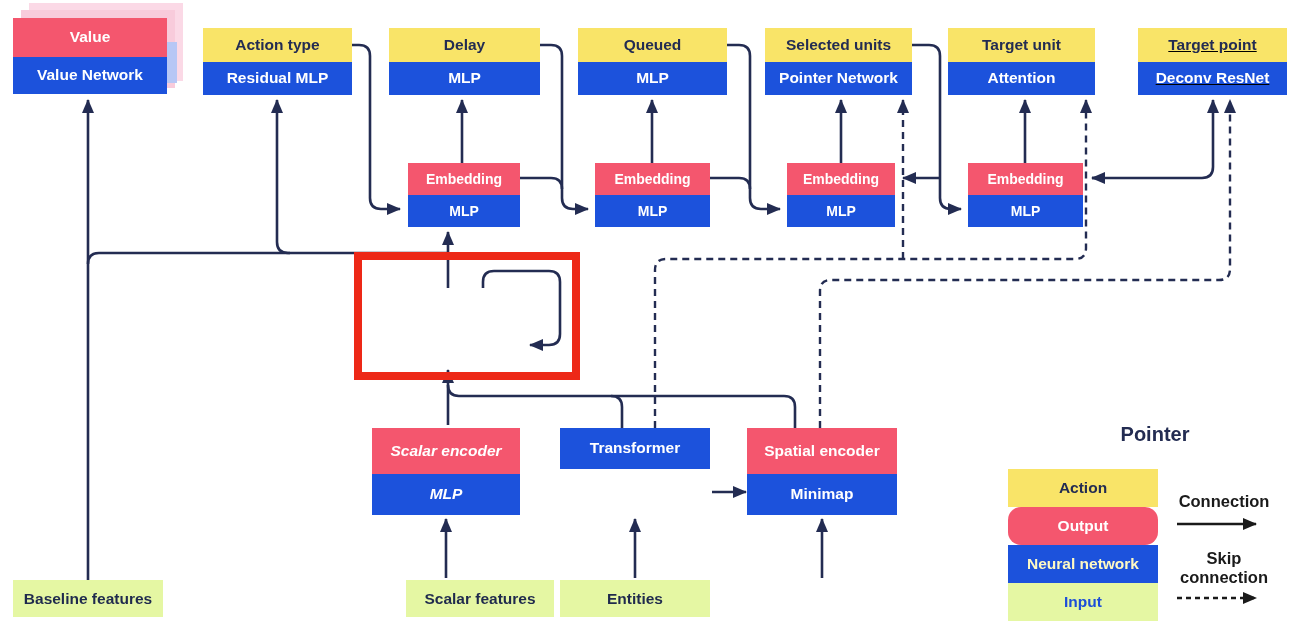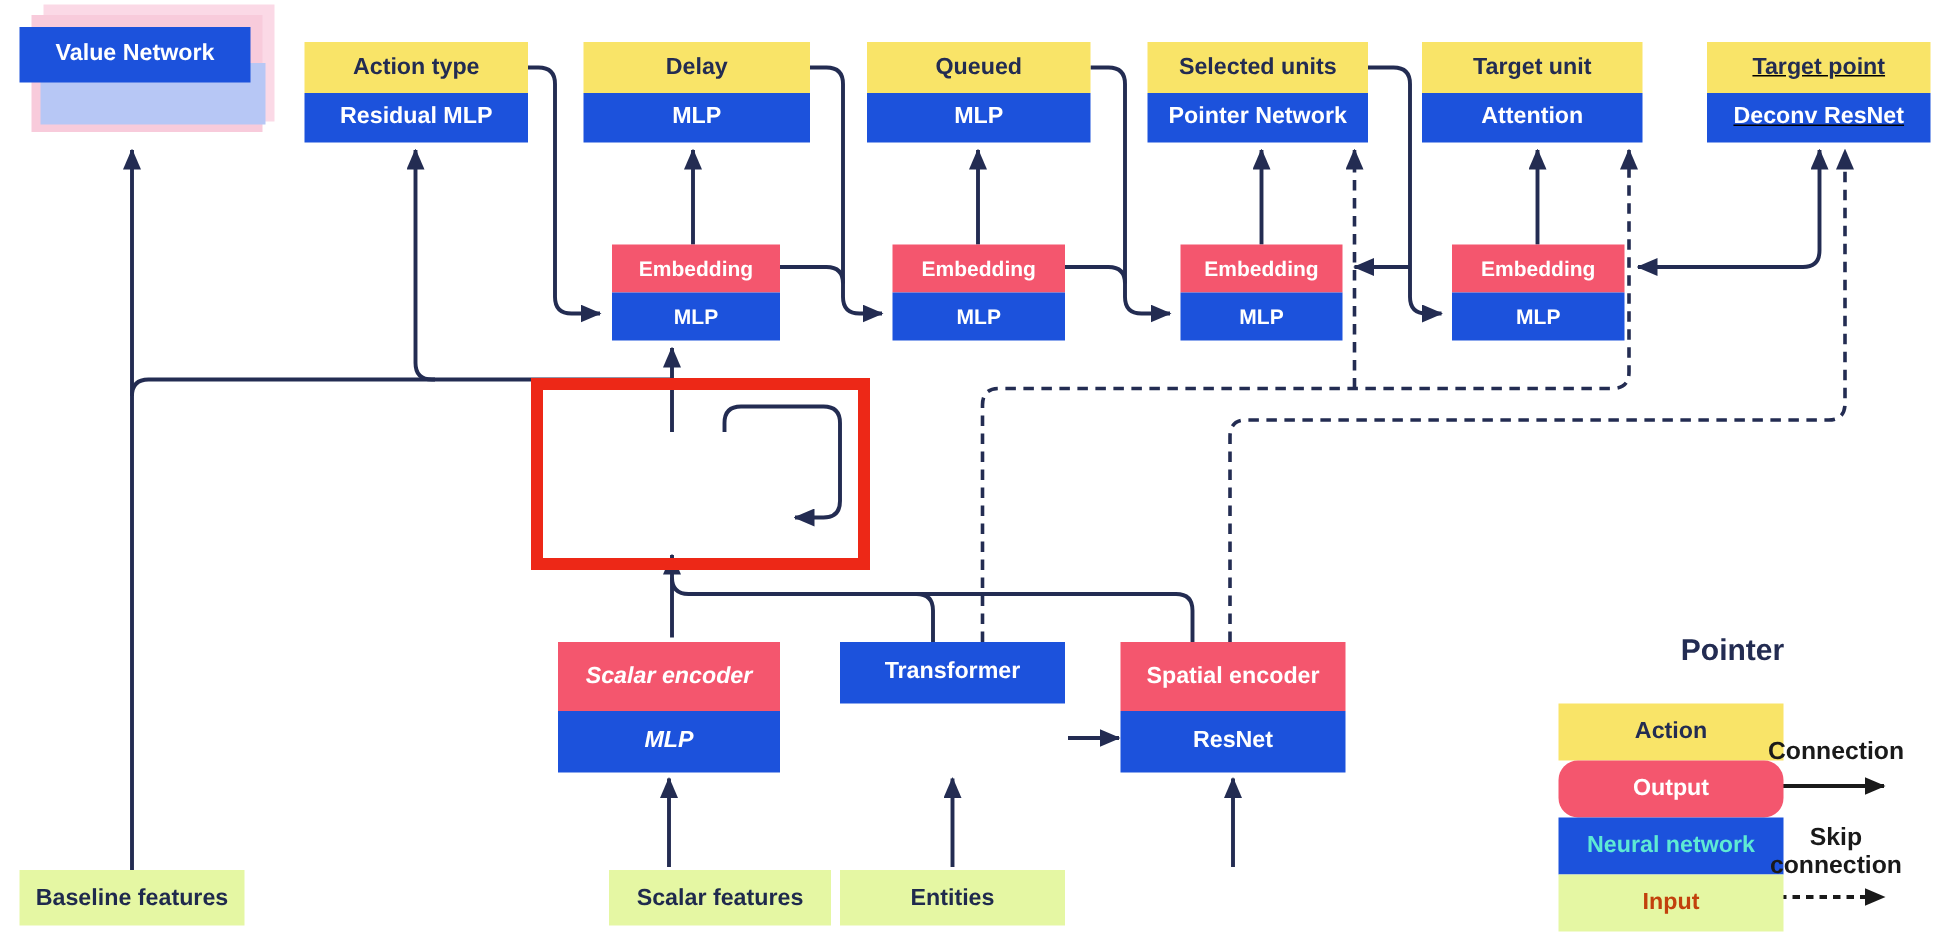--- a/index.html
+++ b/index.html
@@ -25,25 +25,25 @@
   .emb .hd,.emb .bd{font-size:14px;}
   .shadow{position:absolute;z-index:2;}
   .input-box{position:absolute;z-index:3;display:flex;align-items:center;justify-content:center;
              background:var(--green);color:#1F2A4D;font-weight:700;font-size:15.5px;}
   .highlight{position:absolute;z-index:5;border:8px solid var(--red);
              box-sizing:border-box;pointer-events:none;background:transparent;}
 
   .legend-title{position:absolute;z-index:3;text-align:center;color:var(--navy);
                 font-weight:700;font-size:20px;}
   .legend-row{position:absolute;z-index:3;display:flex;align-items:center;justify-content:center;
-              font-size:15.5px;margin-left:31px;}
+              font-size:15.5px;}
   .legend-row.on-yellow{background:var(--yellow);color:var(--navy);font-weight:700;}
   .legend-row.on-pink{background:var(--pink);color:#fff;font-weight:600;}
-  .legend-row.on-blue{background:var(--blue);color:#5eead4;font-weight:600;}
-  .legend-row.on-green{background:var(--green);color:#c2410c;font-weight:700;}
+  .legend-row.on-blue{background:var(--blue);color:#fef9c3;font-weight:600;}
+  .legend-row.on-green{background:var(--green);color:#1d4ed8;font-weight:700;}
   .legend-label{position:absolute;z-index:3;text-align:center;color:var(--black);
                 font-weight:600;font-size:16.5px;line-height:1.18;}
 </style>
 </head>
 <body>
 
 <div class="stage">
 
   <svg class="wires" width="1297" height="627" viewBox="0 0 1297 627">
     <defs>
@@ -86,20 +86,21 @@
         <path d="M 1177 524 L 1256 524" class="wire legend-solid" marker-end="url(#ahb)"></path>
         <path d="M 1177 598 L 1256 598" class="wire legend-dashed" marker-end="url(#ahb)"></path>
       </g>
   </svg>
 
   <div class="shadow" style="left:29px;top:3px;width:154px;height:78px;background:var(--shadowPink2);"></div>
   <div class="shadow" style="left:21px;top:10px;width:154px;height:78px;background:var(--shadowPink1);"></div>
   <div class="shadow" style="left:27px;top:42px;width:150px;height:41px;background:var(--shadowBlue);"></div>
 
   <div class="node" style="left:13px;top:18px;width:154px;">
+    <div class="hd pink" style="height:39px">Value</div>
     <div class="bd" style="height:37px">Value Network</div>
   </div>
 
   <div class="node" style="left:203px;top:28px;width:149px;">
     <div class="hd yellow" style="height:34px">Action type</div>
     <div class="bd" style="height:33px">Residual MLP</div>
   </div>
   <div class="node" style="left:389px;top:28px;width:151px;">
     <div class="hd yellow" style="height:34px">Delay</div>
     <div class="bd" style="height:33px">MLP</div>
@@ -143,21 +144,21 @@
 
   <div class="node" style="left:372px;top:428px;width:148px;font-style:italic;">
     <div class="hd pink" style="height:46px">Scalar encoder</div>
     <div class="bd" style="height:41px">MLP</div>
   </div>
   <div class="node" style="left:560px;top:428px;width:150px;">
     <div class="bd" style="height:41px">Transformer</div>
   </div>
   <div class="node" style="left:747px;top:428px;width:150px;">
     <div class="hd pink" style="height:46px">Spatial encoder</div>
-    <div class="bd" style="height:41px">ResNet</div>
+    <div class="bd" style="height:41px">Minimap</div>
   </div>
 
   <div class="input-box" style="left:13px;top:580px;width:150px;height:37px;">Baseline features</div>
   <div class="input-box" style="left:372px;top:580px;width:148px;height:37px;margin-left:34px;">Scalar features</div>
   <div class="input-box" style="left:560px;top:580px;width:150px;height:37px;">Entities</div>
 
   <div class="legend-title" style="left:1085px;top:423px;width:140px;">Pointer</div>
   <div class="legend-row on-yellow" style="left:1008px;top:469px;width:150px;height:38px;">Action</div>
   <div class="legend-row on-pink" style="left:1008px;top:507px;width:150px;height:38px;border-radius:13px;">Output</div>
   <div class="legend-row on-blue" style="left:1008px;top:545px;width:150px;height:38px;">Neural network</div>

